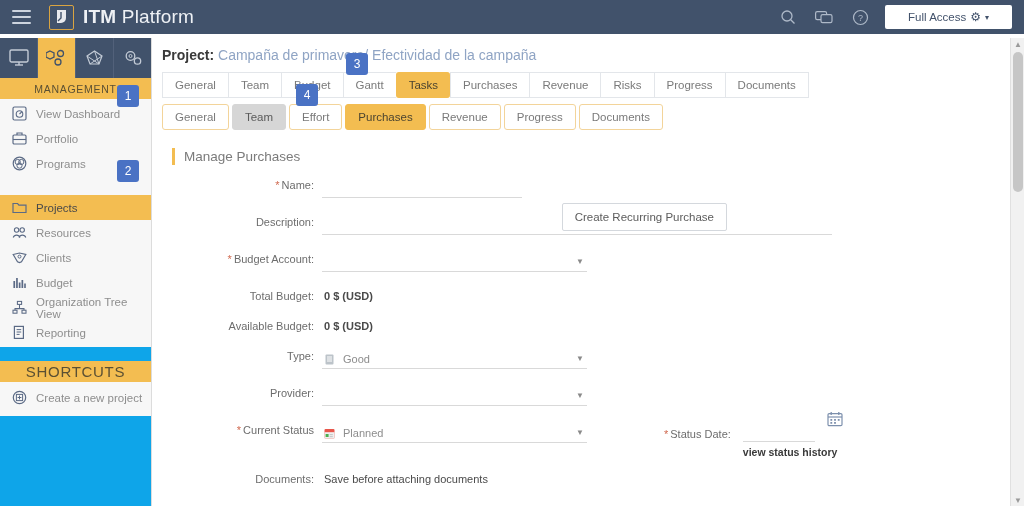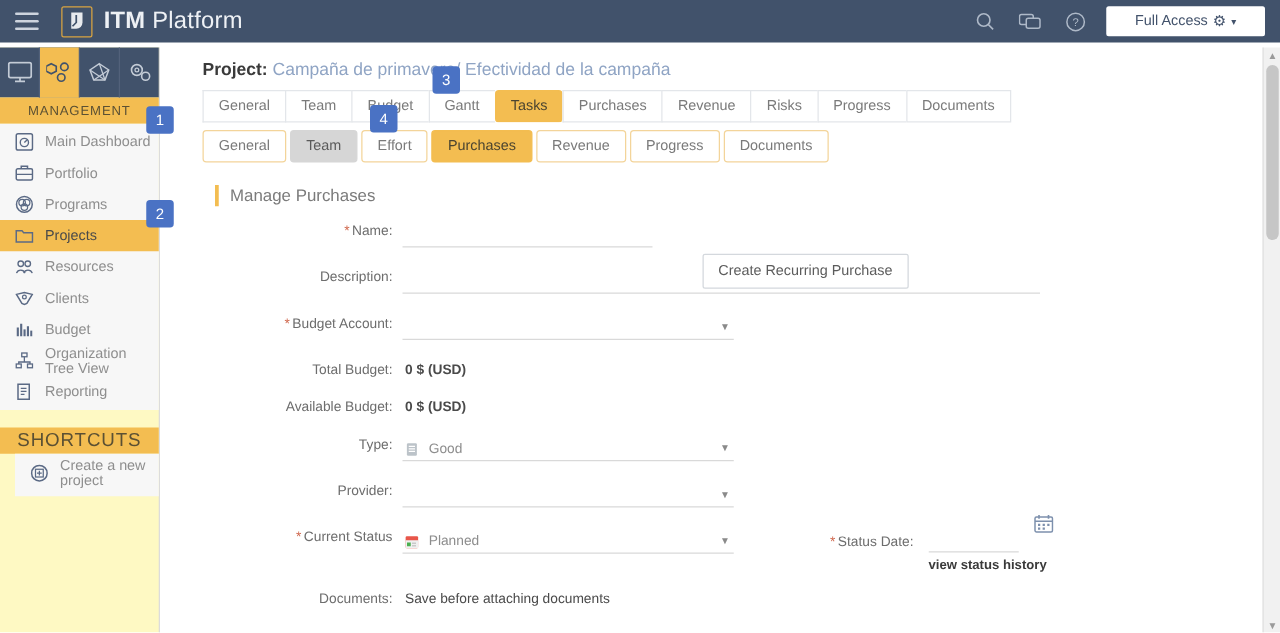--- a/index.html
+++ b/index.html
@@ -32,22 +32,22 @@
   .full-access{
     background:#ffffff; color:#42526b; font-size:11.5px;
     padding:5px 23px; border-radius:2px; display:flex; align-items:center; gap:4px;
     cursor:pointer; white-space:nowrap;
   }
   .fa-gear{ font-size:12px; }
   .fa-caret{ font-size:8px; }
 
   
   .sidebar{
-    position:absolute; top:38px; left:0; width:128px; height:468px;
-    background:#fef9c3; border-right:1px solid #dcdcdc;
+    position:absolute; top:38px; left:0; width:152px; height:468px;
+    background:#0ea5e9; border-right:1px solid #dcdcdc;
   }
   .side-icons{
     display:flex; height:40px; background:#41526b;
   }
   .side-icon{
     flex:1; display:flex; align-items:center; justify-content:center;
     color:#c3cbd6; cursor:pointer; border-right:1px solid #52617a;
   }
   .side-icon:last-child{ border-right:none; }
   .side-icon.active{ background:#f3bd51; color:#41526b; }
@@ -55,29 +55,29 @@
   .mgmt-bar{
     height:21px; background:#f3bd51; color:#5b5033; font-size:10.5px;
     display:flex; align-items:center; justify-content:center; letter-spacing:.7px;
   }
   .nav-group{ background:#f7f7f7; padding:2px 0; }
   .nav-item{
     height:25px; display:flex; align-items:center; gap:8px;
     padding-left:11px; font-size:11.5px; color:#8e8e8e; cursor:pointer;
     position:relative;
   }
-  .nav-item.active{ background:#f3bd51; color:#4a4a4a; }
+  .nav-item.active{ background:#f3bd51; color:#4a4a4a;margin-top:19px; }
   .nav-ico{ width:17px; height:17px; color:#5b6a85; display:flex; align-items:center; justify-content:center; flex:none;}
   .nav-ico svg{ display:block; }
   .shortcut-head{
     margin-top:14px; height:21px; background:#f3bd51; color:#5b5033;
     font-size:15px; display:flex; align-items:center; justify-content:center;
     letter-spacing:.7px;
   }
-  .shortcut-body{ background:#f7f7f7; padding:3px 0 6px 0;margin-left:12px; }
+  .shortcut-body{ background:#f7f7f7; padding:3px 0 6px 0; }
 
   
   .main{
     position:absolute; top:38px; left:152px; width:858px; height:468px;
     background:#ffffff; overflow:hidden;
   }
   .proj-title{
     padding:9px 0 0 10px; font-size:14px; color:#3a3a3a;
   }
   .proj-title b{ font-weight:700; }
@@ -262,21 +262,21 @@
 
   <div class="nav-group">
     <div class="nav-item">
       <span class="nav-ico">
         <svg width="15" height="15" viewBox="0 0 15 15">
             <rect x="1" y="1" width="13" height="13" rx="1.5" stroke="#5b6a85" stroke-width="1.2" fill="none"></rect>
             <circle cx="7.5" cy="8" r="3.3" stroke="#5b6a85" stroke-width="1.1" fill="none"></circle>
             <line x1="7.5" y1="8" x2="10" y2="5.6" stroke="#5b6a85" stroke-width="1.1"></line>
           </svg>
       </span>
-      <span>Main Dashboard</span>
+      <span>View Dashboard</span>
     </div>
     <div class="nav-item">
       <span class="nav-ico">
         <svg width="15" height="15" viewBox="0 0 15 15">
             <rect x="1" y="4" width="13" height="9" rx="1.2" stroke="#5b6a85" stroke-width="1.2" fill="none"></rect>
             <path d="M5 4 v-2 h5 v2" stroke="#5b6a85" stroke-width="1.2" fill="none"></path>
             <line x1="1" y1="8.5" x2="14" y2="8.5" stroke="#5b6a85" stroke-width="1.1"></line>
           </svg>
       </span>
       <span>Portfolio</span>

